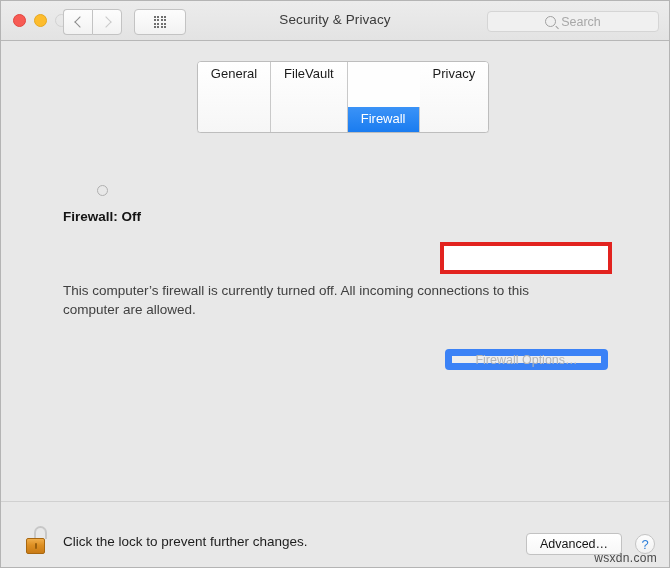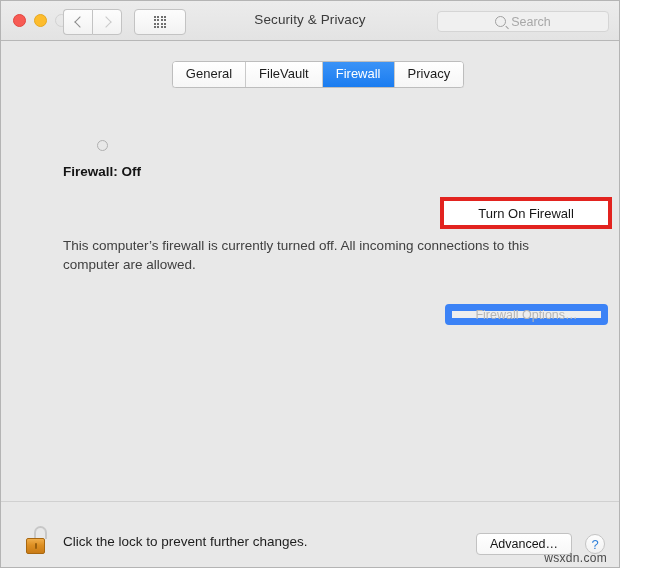--- a/index.html
+++ b/index.html
@@ -10,21 +10,21 @@
     width: 670px;
     height: 568px;
     overflow: hidden;
     font-family: "Liberation Sans", sans-serif;
     background: #ffffff;
     -webkit-font-smoothing: antialiased;
   }
 
   .window {
     position: relative;
-    width: 620px;
+    width: 670px;
     height: 568px;
     box-sizing: border-box;
     background: #e8e8e8;
     border: 1px solid #b4b4b4;
     overflow: hidden;
   }
 
   
   .toolbar {
     position: relative;
@@ -162,20 +162,21 @@
     font-size: 13px;
     color: #1c1c1c;
     background: linear-gradient(to bottom, #ffffff 0%, #f6f6f6 100%);
     border-right: 1px solid #c9c9c9;
     line-height: 16px;
   }
   .tab:last-child { border-right: none; }
   .tab.active {
     background: linear-gradient(to bottom, #3b93f7 0%, #1a7cf0 100%);
     color: #ffffff;
+    margin-top: 45px;
   }
 
   
   .content {
     position: relative;
     height: 432px;
     background: #e8e8e8;
   }
 
   .status-row {
@@ -429,21 +430,20 @@
   </div>
 
   <div class="content">
 
     <div class="status-row">
       <span class="status-dot"></span>
       <span class="status-label">Firewall: Off</span>
     </div>
 
     <div class="highlight-box"></div>
-    <button class="turn-on-btn">Turn On Firewall</button>
 
     <div class="desc-text">This computer’s firewall is currently turned off. All incoming connections to this computer are allowed.</div>
 
     <button class="options-btn" disabled="">Firewall Options…</button>
   </div>
 
   <div class="bottom-bar">
     <div class="bottom-sep"></div>
 
     <div class="lock-row">

